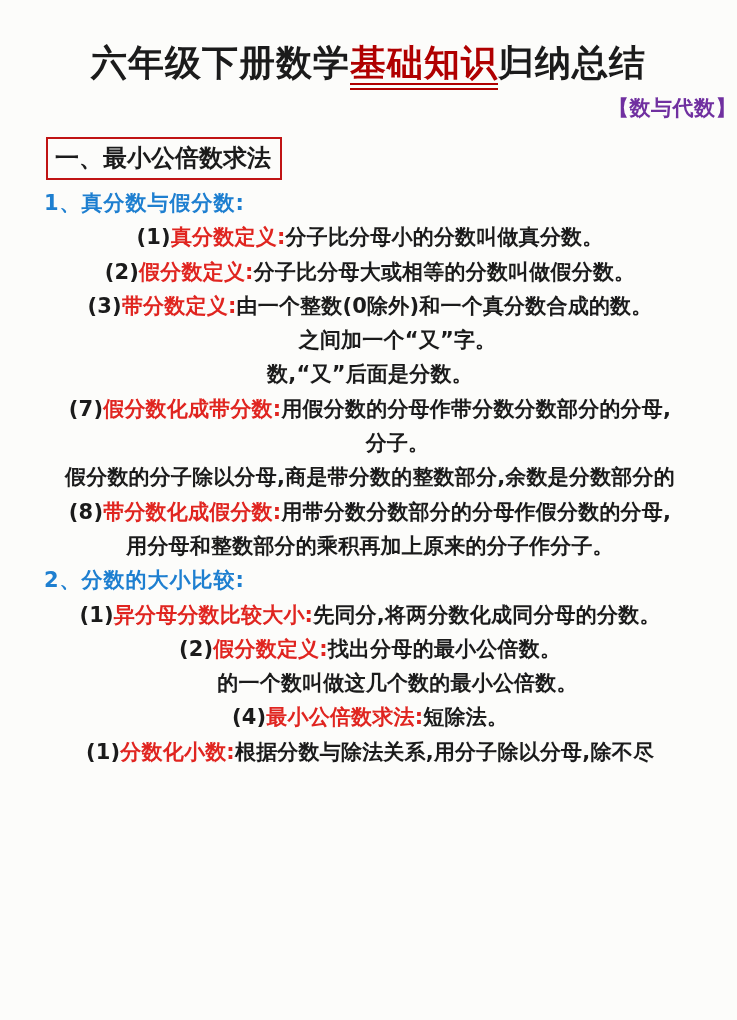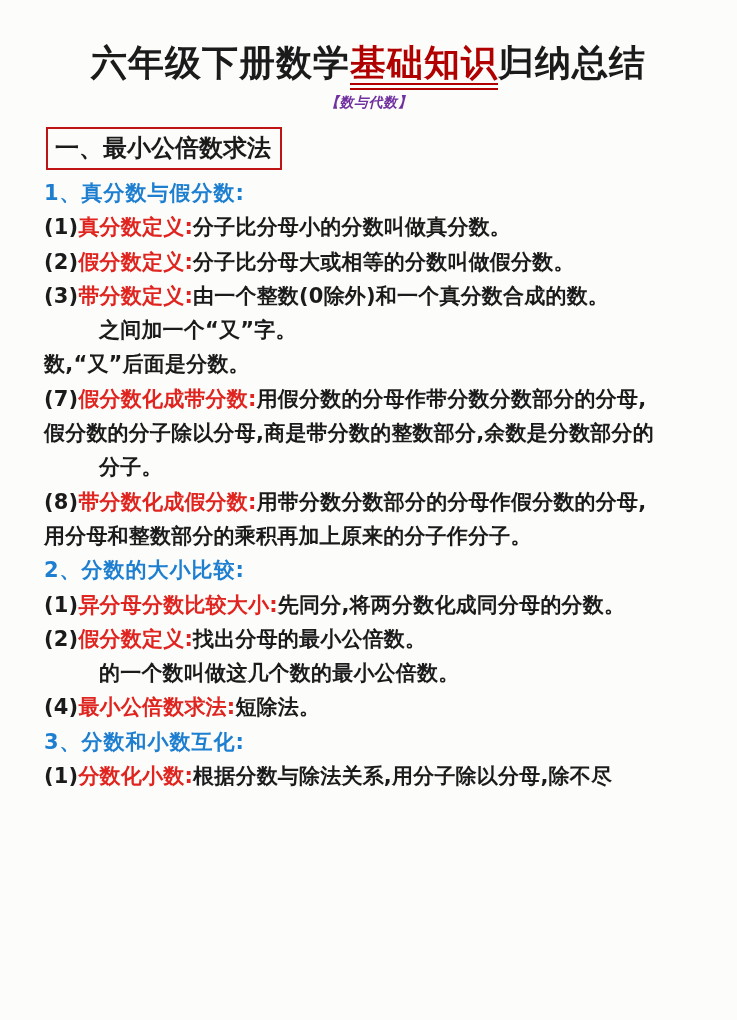--- a/index.html
+++ b/index.html
@@ -31,25 +31,24 @@
     color:var(--text-black);
     line-height:1.25;
   }
   .doc-title .hl{
     color:var(--title-red);
     border-bottom:7px double var(--title-red);
     padding-bottom:0px;
   }
   .doc-subtitle{
     margin-top:9px;
-    text-align:center;
-    font-size:14px;
+    text-align:right;
+    font-size:21px;
     color:var(--subtitle-purple);
     letter-spacing:0.5px;
-    font-style:italic;
   }
   .section-box{
     display:inline-block;
     margin:15px 0 0 46px;
     border:2px solid var(--box-red);
     padding:3px 9px 4px 7px;
     font-size:24px;
     font-weight:900;
     color:var(--text-black);
     background:transparent;
@@ -63,20 +62,21 @@
     font-size:21px;
     line-height:34.3px;
     letter-spacing:1px;
   }
   .item .line{
     font-size:21px;
     line-height:34.3px;
     color:var(--text-black);
     letter-spacing:0.2px;
     white-space:nowrap;
+    text-align:center;
   }
   .item .line.indent{
     padding-left:55px;
   }
   .num{color:var(--text-black);}
   .term{color:var(--term-red);}
   .body-text{color:var(--text-black);}
 </style>
 </head>
 <body>
@@ -105,39 +105,38 @@
         <div class="line"><span class="num">(3)</span><span class="term">带分数定义:</span><span class="body-text">由一个整数(0除外)和一个真分数合成的数。</span></div>
       </div>
       <div class="item">
         <div class="line indent"><span class="body-text">之间加一个“又”字。</span></div>
       </div>
       <div class="item">
         <div class="line"><span class="body-text">数,“又”后面是分数。</span></div>
       </div>
       <div class="item">
         <div class="line"><span class="num">(7)</span><span class="term">假分数化成带分数:</span><span class="body-text">用假分数的分母作带分数分数部分的分母,</span></div>
+        <div class="line indent"><span class="body-text">分子。</span></div>
         <div class="line"><span class="body-text">假分数的分子除以分母,商是带分数的整数部分,余数是分数部分的</span></div>
-        <div class="line indent"><span class="body-text">分子。</span></div>
       </div>
       <div class="item">
         <div class="line"><span class="num">(8)</span><span class="term">带分数化成假分数:</span><span class="body-text">用带分数分数部分的分母作假分数的分母,</span></div>
         <div class="line"><span class="body-text">用分母和整数部分的乘积再加上原来的分子作分子。</span></div>
       </div>
       <div class="subheading">2、分数的大小比较:</div>
       <div class="item">
         <div class="line"><span class="num">(1)</span><span class="term">异分母分数比较大小:</span><span class="body-text">先同分,将两分数化成同分母的分数。</span></div>
       </div>
       <div class="item">
         <div class="line"><span class="num">(2)</span><span class="term">假分数定义:</span><span class="body-text">找出分母的最小公倍数。</span></div>
       </div>
       <div class="item">
         <div class="line indent"><span class="body-text">的一个数叫做这几个数的最小公倍数。</span></div>
       </div>
       <div class="item">
         <div class="line"><span class="num">(4)</span><span class="term">最小公倍数求法:</span><span class="body-text">短除法。</span></div>
       </div>
-      <div class="subheading">3、分数和小数互化:</div>
       <div class="item">
         <div class="line"><span class="num">(1)</span><span class="term">分数化小数:</span><span class="body-text">根据分数与除法关系,用分子除以分母,除不尽</span></div>
       </div>
     </div>
 
 </div>
 
 </body></html>

